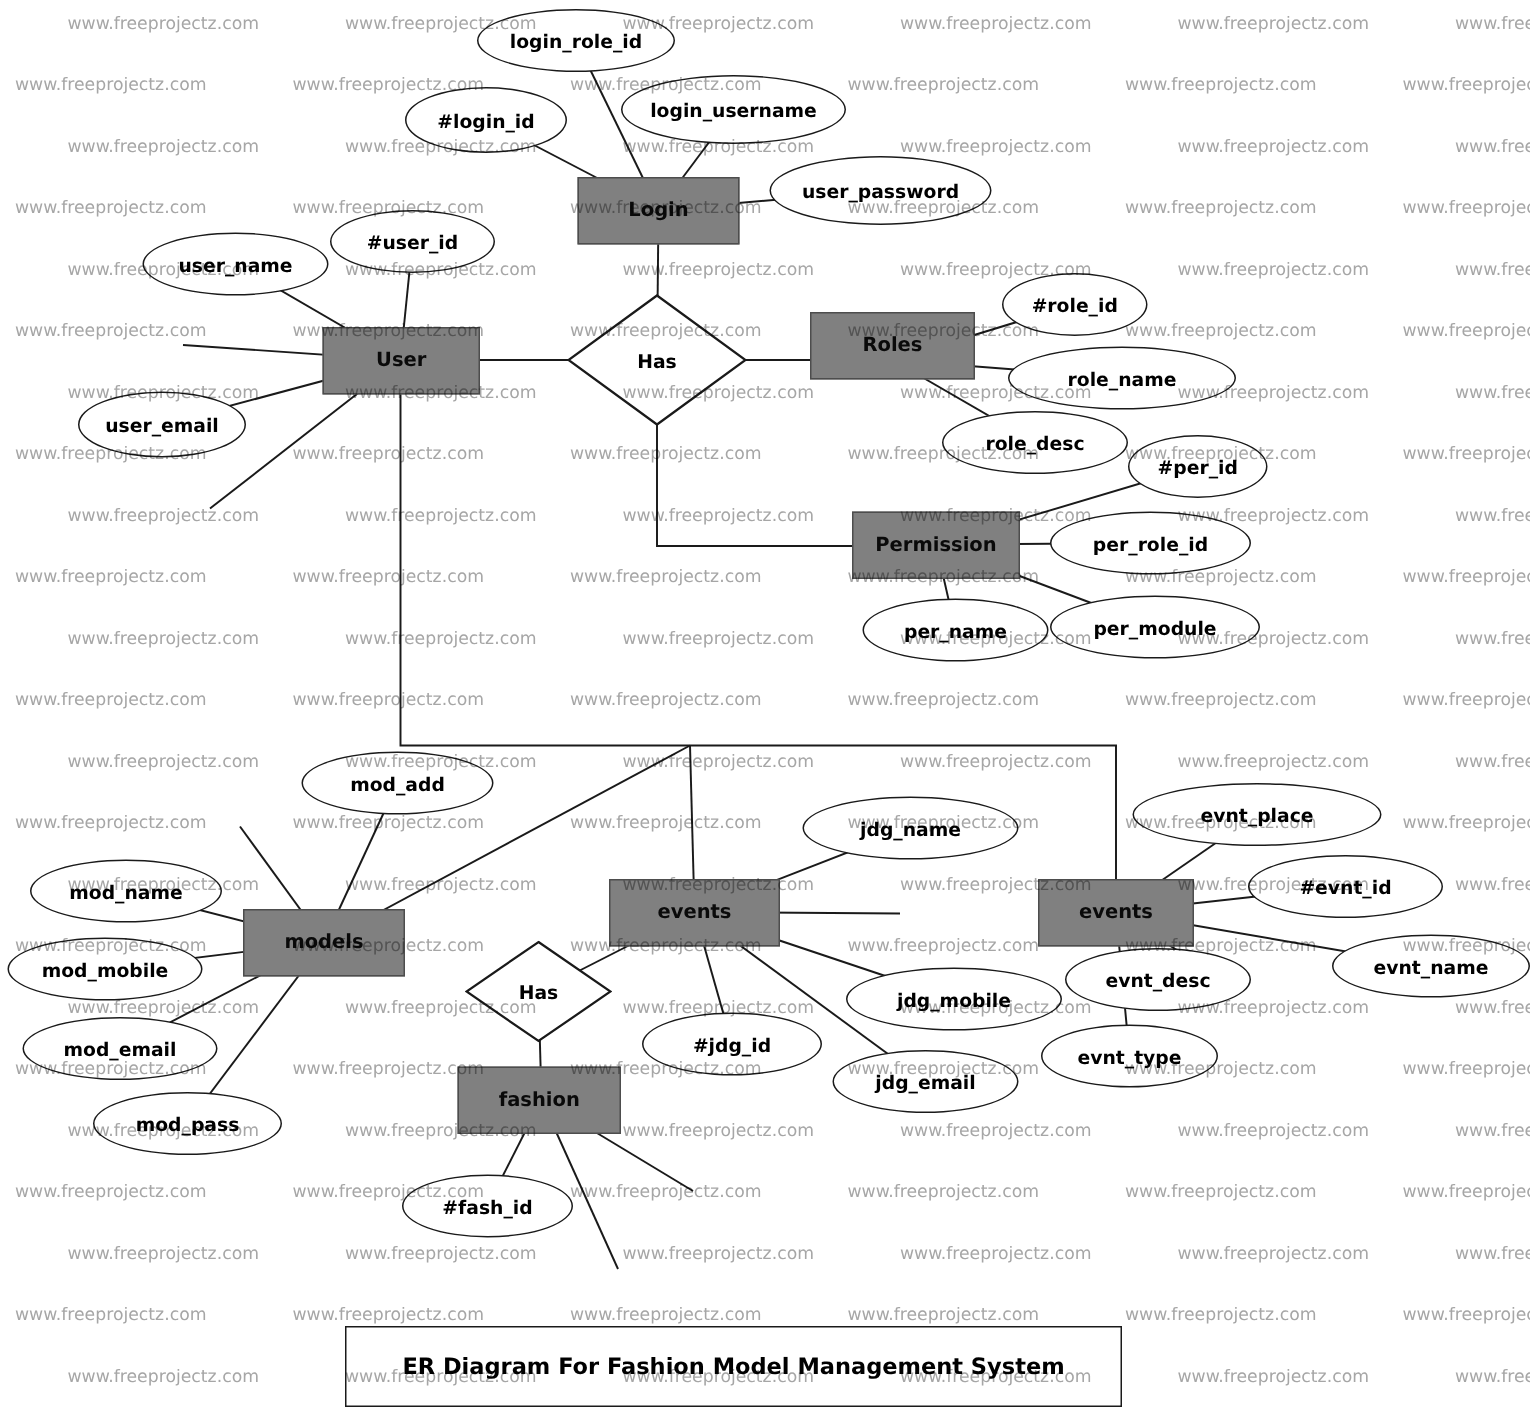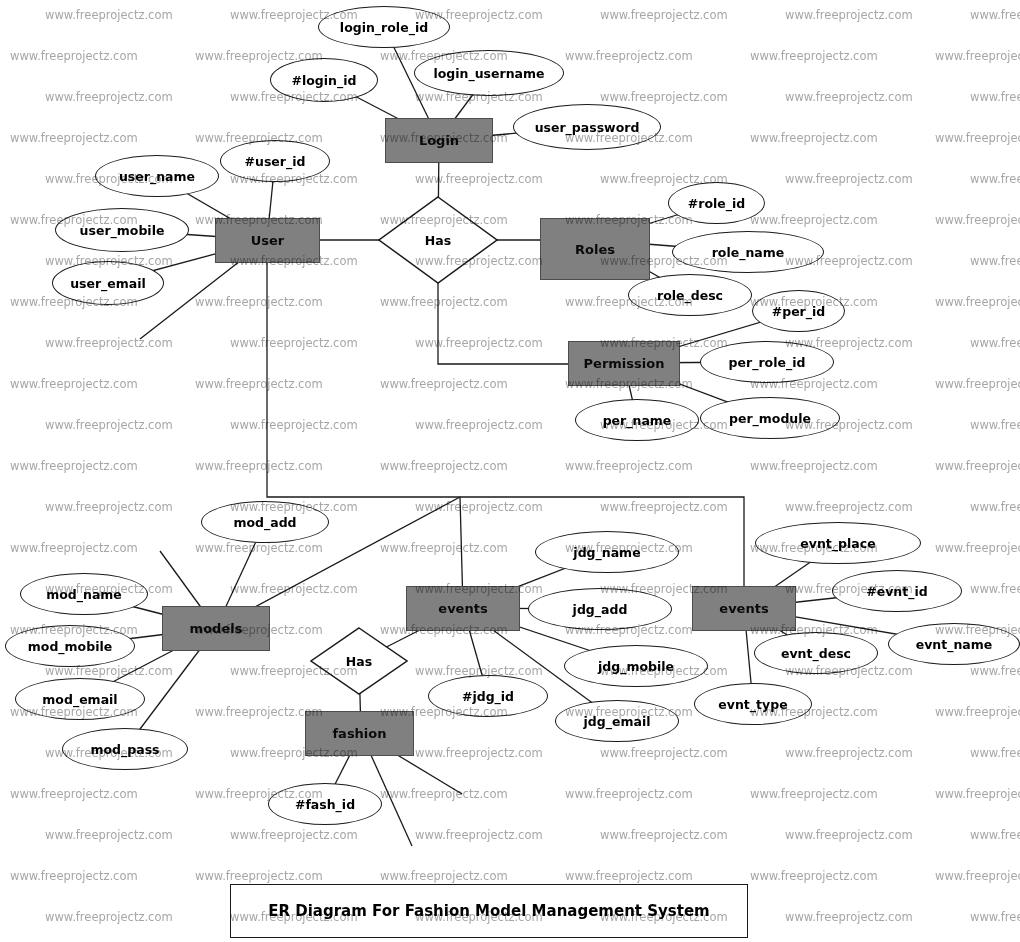--- a/index.html
+++ b/index.html
@@ -105,68 +105,66 @@
     <line x1="359" y1="661" x2="361" y2="733"></line>
   </svg>
 
   <div class="attr" style="left:318px;top:6px;width:132px;height:42px">login_role_id</div>
   <div class="attr" style="left:270px;top:58px;width:108px;height:44px">#login_id</div>
   <div class="attr" style="left:414px;top:50px;width:150px;height:46px">login_username</div>
   <div class="attr" style="left:513px;top:104px;width:148px;height:46px">user_password</div>
 
   <div class="attr" style="left:220px;top:140px;width:110px;height:42px">#user_id</div>
   <div class="attr" style="left:95px;top:155px;width:124px;height:42px">user_name</div>
-  <div class="attr" style="left:55px;top:208px;width:134px;height:44px">user_mobile</div>
   <div class="attr" style="left:52px;top:261px;width:112px;height:44px">user_email</div>
 
   <div class="attr" style="left:668px;top:182px;width:97px;height:42px">#role_id</div>
   <div class="attr" style="left:672px;top:231px;width:152px;height:42px">role_name</div>
   <div class="attr" style="left:628px;top:274px;width:124px;height:42px">role_desc</div>
 
   <div class="attr" style="left:752px;top:290px;width:93px;height:42px">#per_id</div>
   <div class="attr" style="left:700px;top:341px;width:134px;height:42px">per_role_id</div>
   <div class="attr" style="left:700px;top:397px;width:140px;height:42px">per_module</div>
   <div class="attr" style="left:575px;top:399px;width:124px;height:42px">per_name</div>
 
   <div class="attr" style="left:201px;top:501px;width:128px;height:42px">mod_add</div>
   <div class="attr" style="left:20px;top:573px;width:128px;height:42px">mod_name</div>
   <div class="attr" style="left:5px;top:625px;width:130px;height:42px">mod_mobile</div>
   <div class="attr" style="left:15px;top:678px;width:130px;height:42px">mod_email</div>
   <div class="attr" style="left:62px;top:728px;width:126px;height:42px">mod_pass</div>
 
   <div class="attr" style="left:535px;top:531px;width:144px;height:42px">jdg_name</div>
-  <div class="attr" style="left:528px;top:588px;width:144px;height:42px">jdg_add</div>
   <div class="attr" style="left:564px;top:645px;width:144px;height:42px">jdg_mobile</div>
   <div class="attr" style="left:428px;top:675px;width:120px;height:42px">#jdg_id</div>
   <div class="attr" style="left:555px;top:700px;width:124px;height:42px">jdg_email</div>
 
   <div class="attr" style="left:755px;top:522px;width:166px;height:42px">evnt_place</div>
   <div class="attr" style="left:832px;top:570px;width:130px;height:42px">#evnt_id</div>
   <div class="attr" style="left:888px;top:623px;width:132px;height:42px">evnt_name</div>
-  <div class="attr" style="left:754px;top:632px;width:124px;height:42px">evnt_desc</div>
+  <div class="attr" style="left:710px;top:632px;width:124px;height:42px">evnt_desc</div>
   <div class="attr" style="left:694px;top:683px;width:118px;height:42px">evnt_type</div>
 
   <div class="attr" style="left:268px;top:783px;width:114px;height:42px">#fash_id</div>
 
   <div class="diamond" style="left:378px;top:196px;width:120px;height:88px">
     <svg viewBox="0 0 120 88" preserveAspectRatio="none">
         <polygon points="60,1 119,44 60,87 1,44"></polygon>
       </svg>
     <span class="dlabel">Has</span>
   </div>
   <div class="diamond" style="left:310px;top:627px;width:98px;height:68px">
     <svg viewBox="0 0 98 68" preserveAspectRatio="none">
         <polygon points="49,1 97,34 49,67 1,34"></polygon>
       </svg>
     <span class="dlabel">Has</span>
   </div>
 
   <div class="entity" style="left:385px;top:118px;width:108px;height:45px">Login</div>
   <div class="entity" style="left:215px;top:218px;width:105px;height:45px">User</div>
-  <div class="entity" style="left:540px;top:218px;width:110px;height:62px">Roles</div>
+  <div class="entity" style="left:540px;top:208px;width:110px;height:45px">Roles</div>
   <div class="entity" style="left:568px;top:341px;width:112px;height:45px">Permission</div>
   <div class="entity" style="left:162px;top:606px;width:108px;height:45px">models</div>
   <div class="entity" style="left:406px;top:586px;width:114px;height:45px">events</div>
   <div class="entity" style="left:692px;top:586px;width:104px;height:45px">events</div>
   <div class="entity" style="left:305px;top:711px;width:109px;height:45px">fashion</div>
 
   <div id="title-box">ER Diagram For Fashion Model Management System</div>
 
   <div id="watermarks">
       <span class="wm" style="left: 45px; top: 8px;">www.freeprojectz.com</span>

